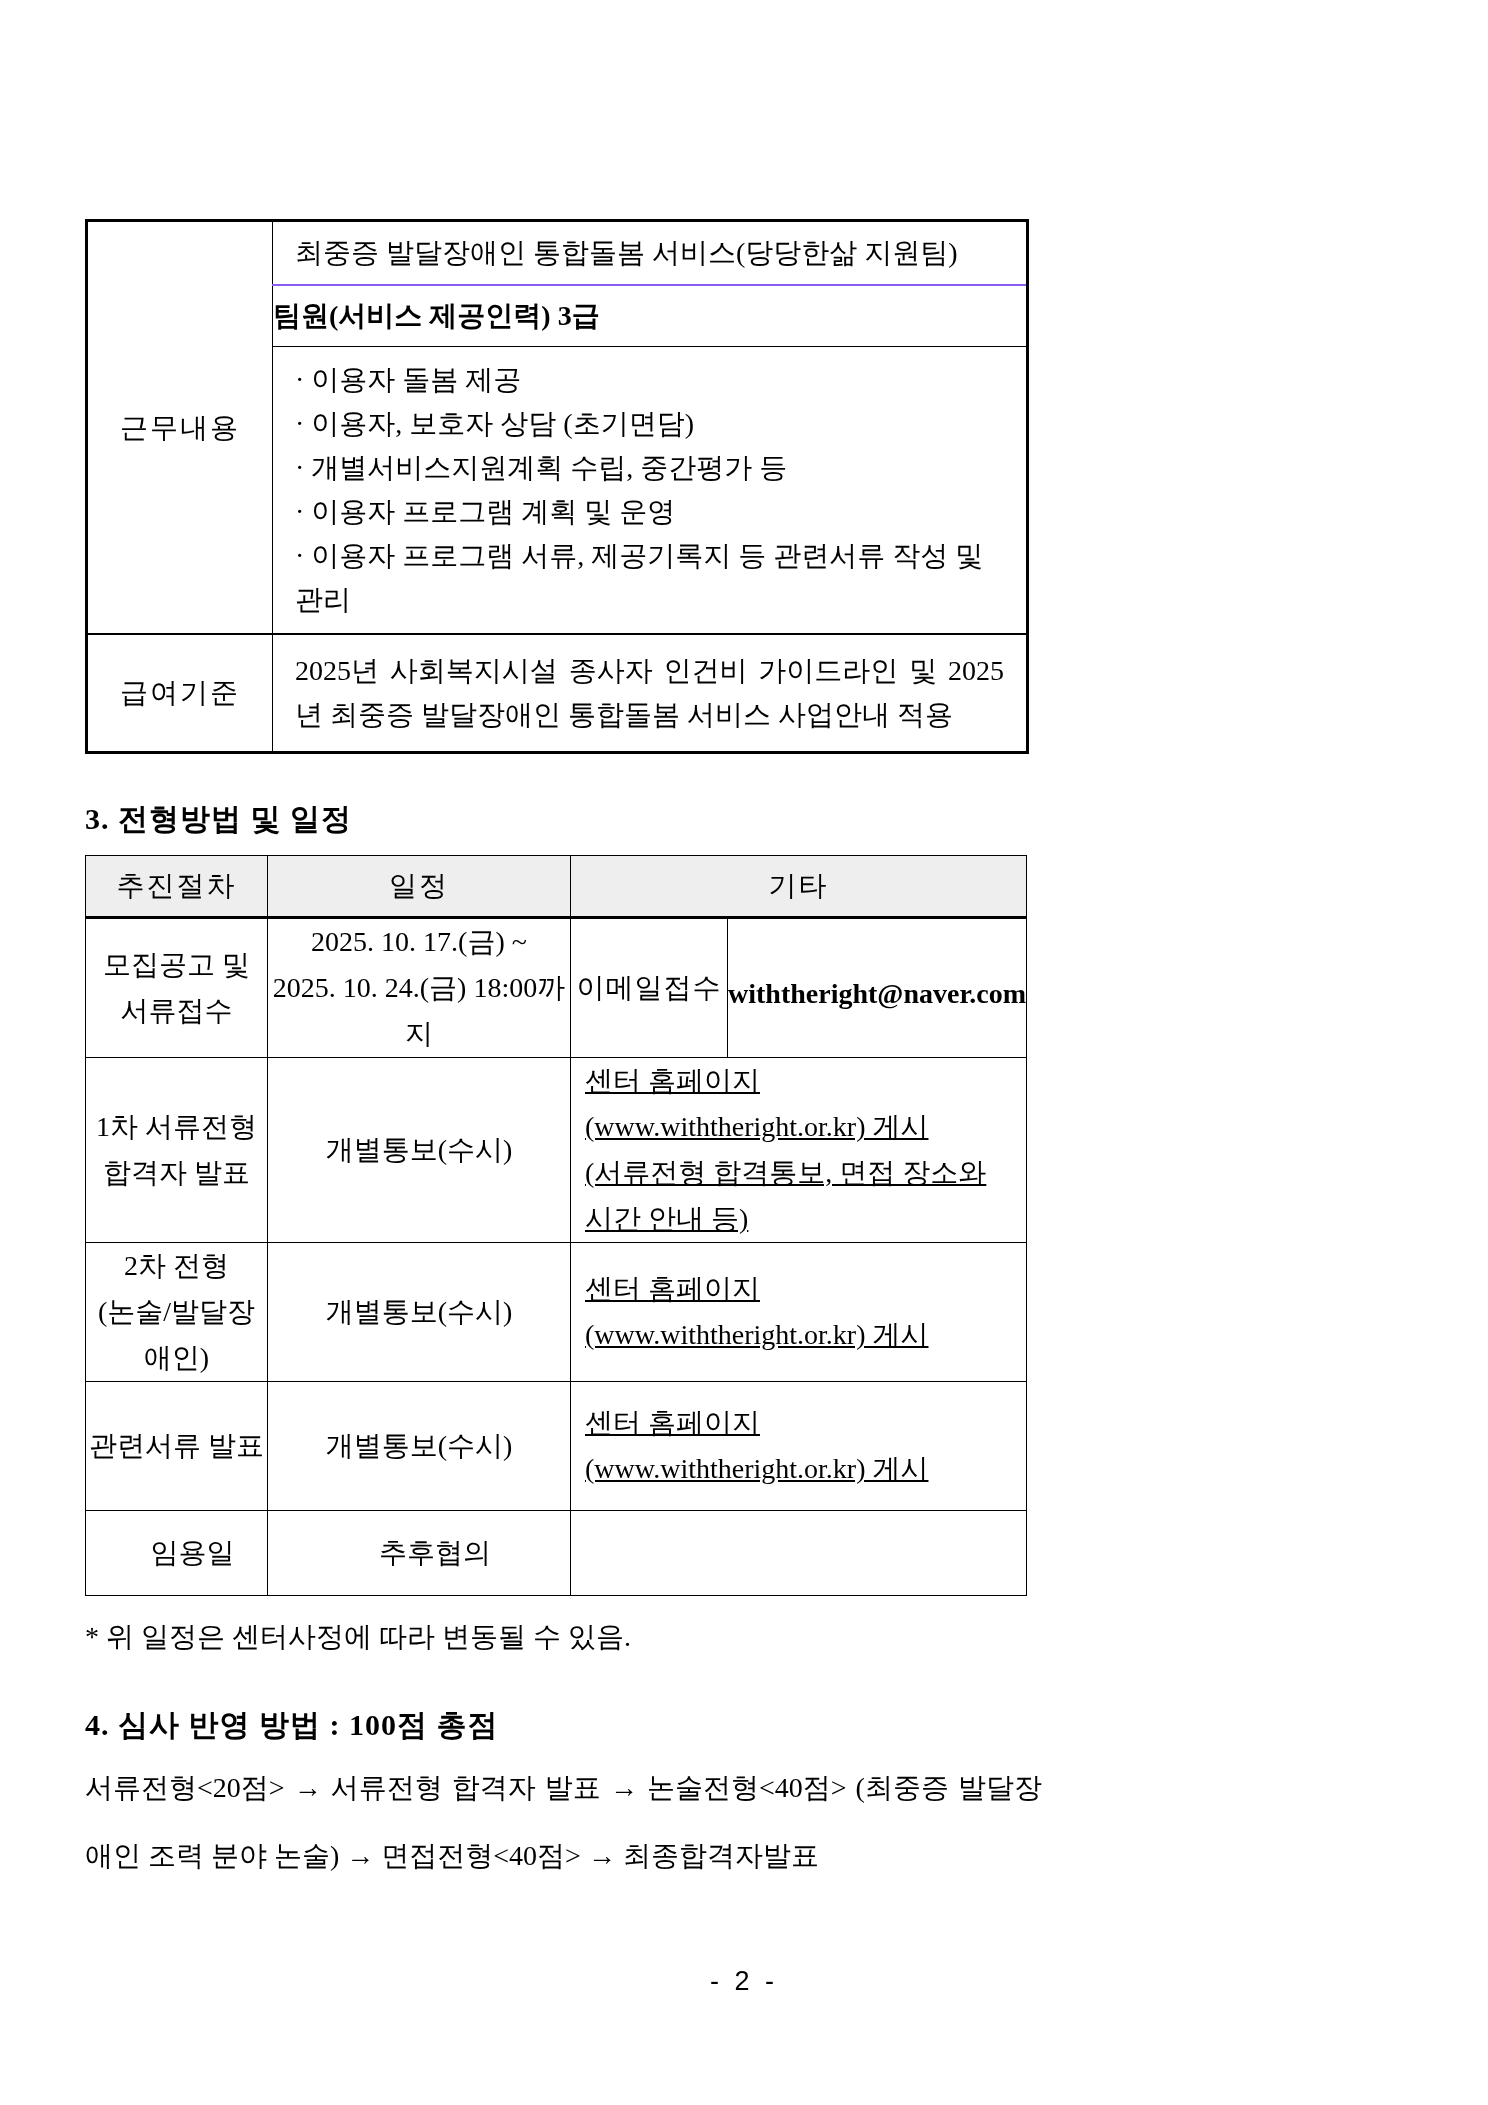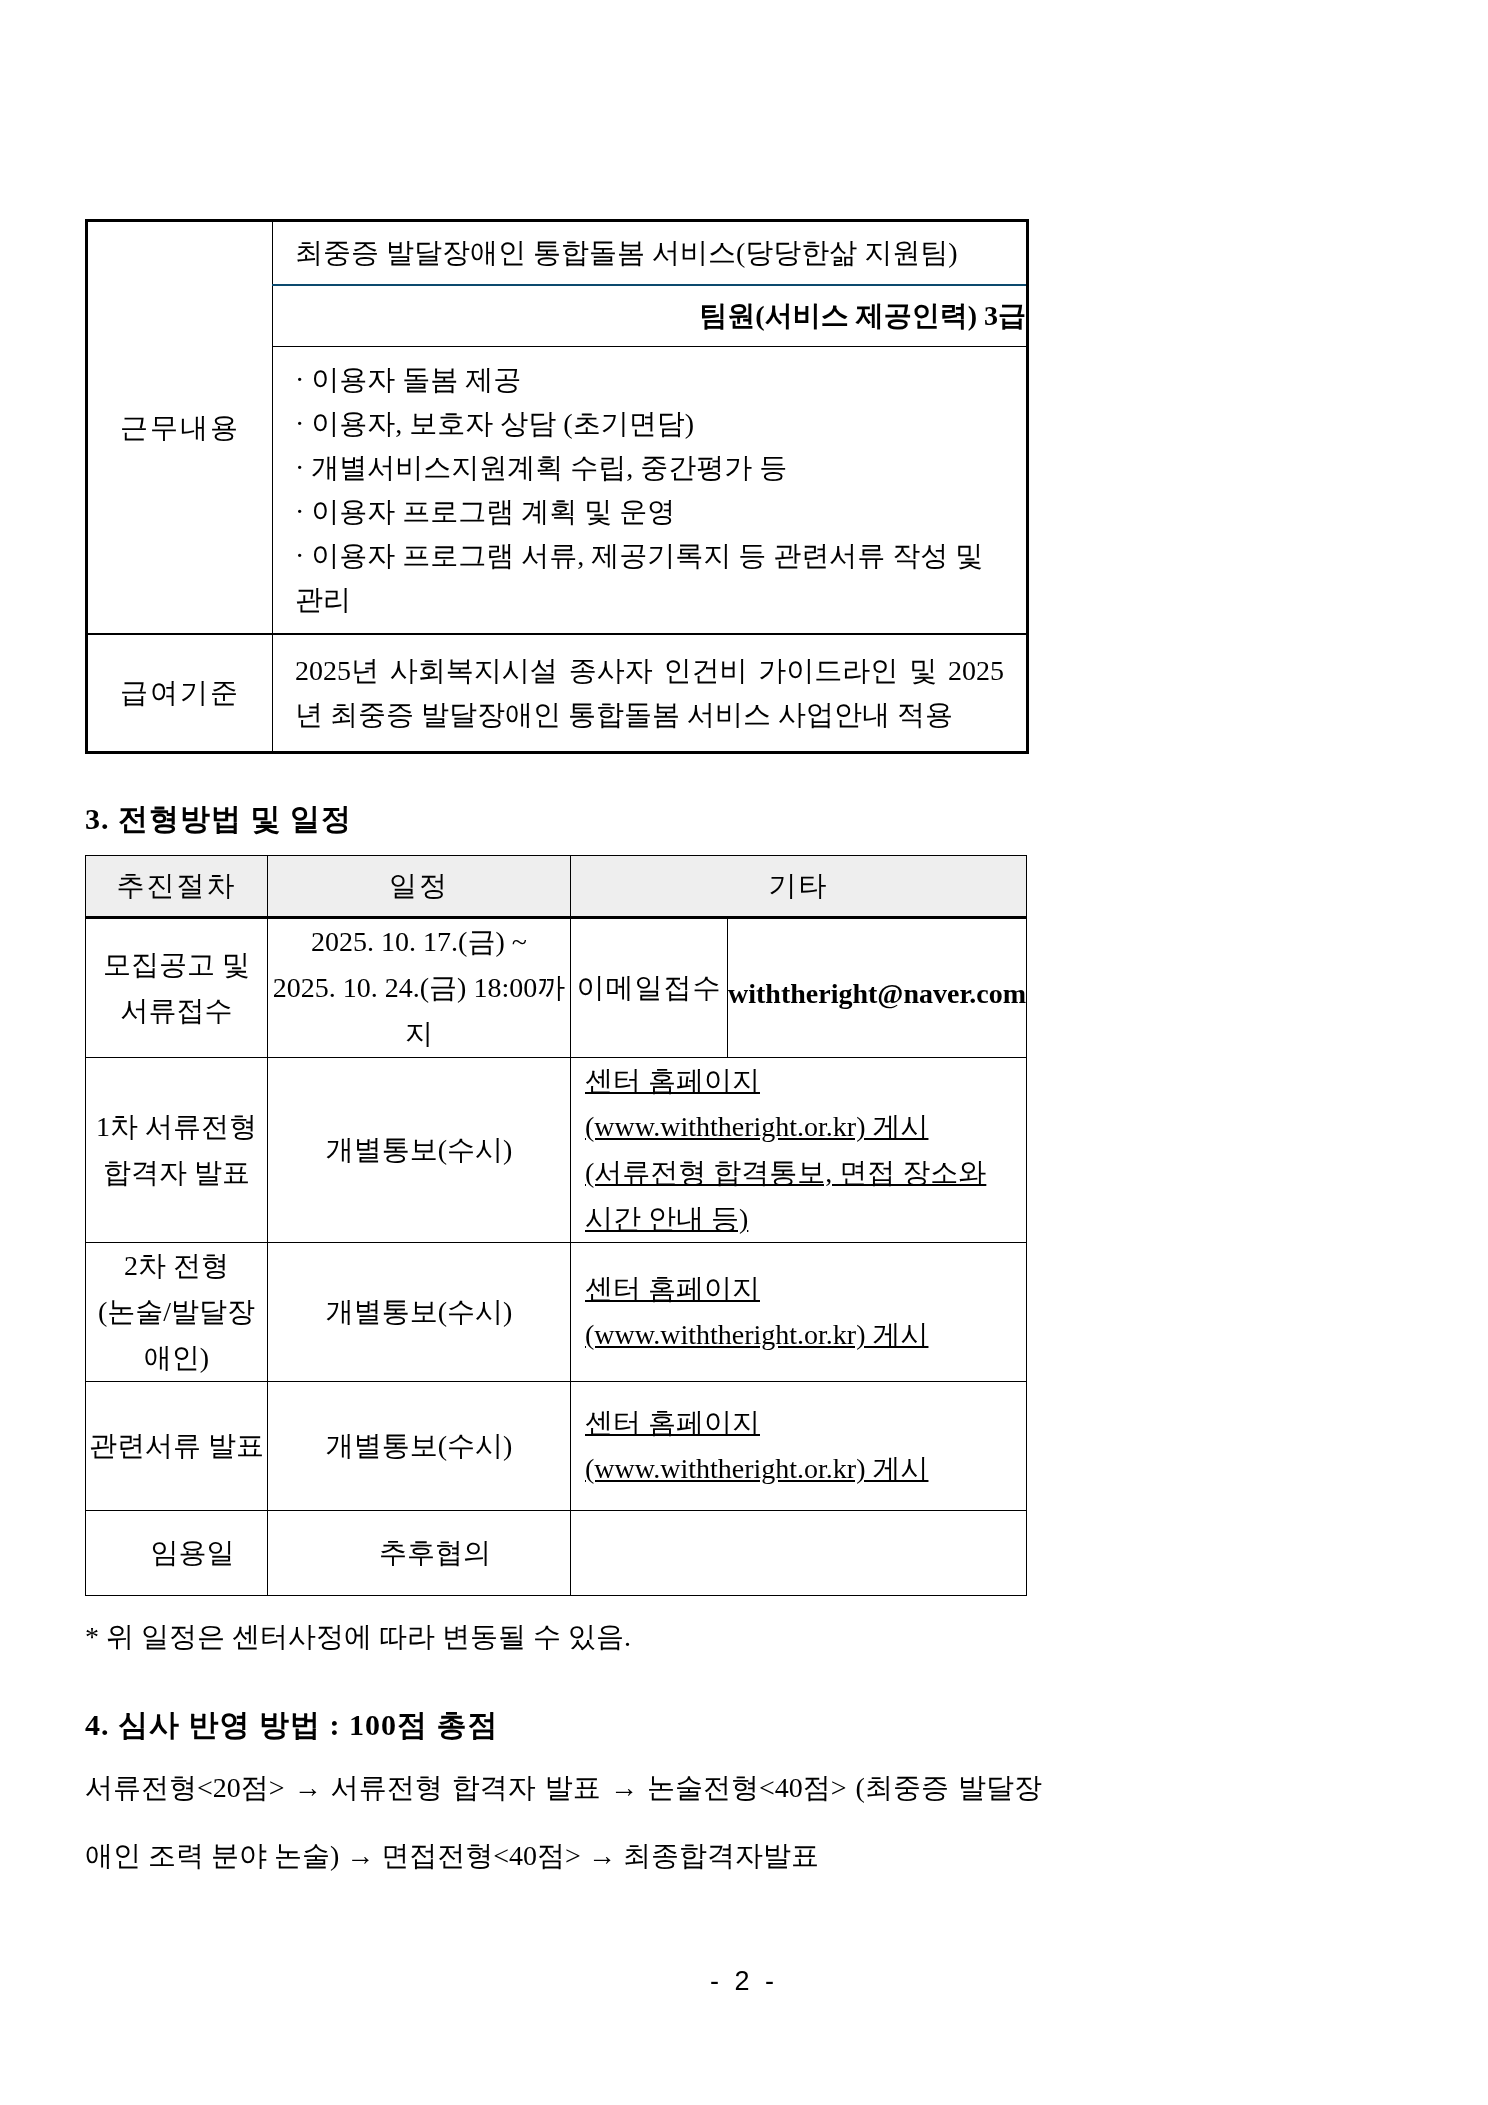--- a/index.html
+++ b/index.html
@@ -41,23 +41,23 @@
     text-align: center;
     letter-spacing: 2px;
   }
   .service-cell {
     height: 62px;
     padding-left: 22px;
     text-align: left;
   }
   .position-cell {
     height: 60px;
-    text-align: right;
+    text-align: left;
     font-weight: bold;
-    border-top: 2px solid #0c4a6e;
+    border-top: 2px solid #8b5cf6;
     margin-left: 16px;
   }
   .duties-cell {
     height: 266px;
     padding: 10px 20px 10px 22px;
     text-align: left;
   }
   .duties-cell div { line-height: 44px; }
   .salary-cell {
     height: 100px;

